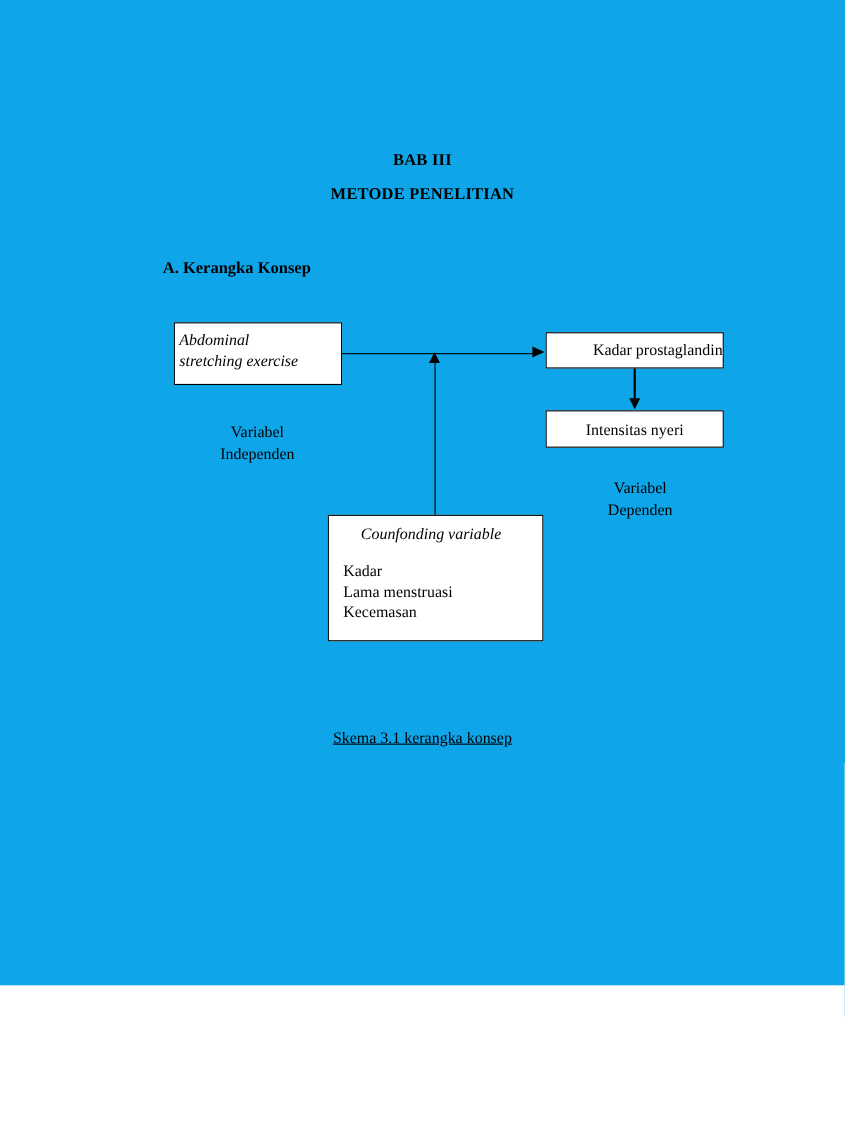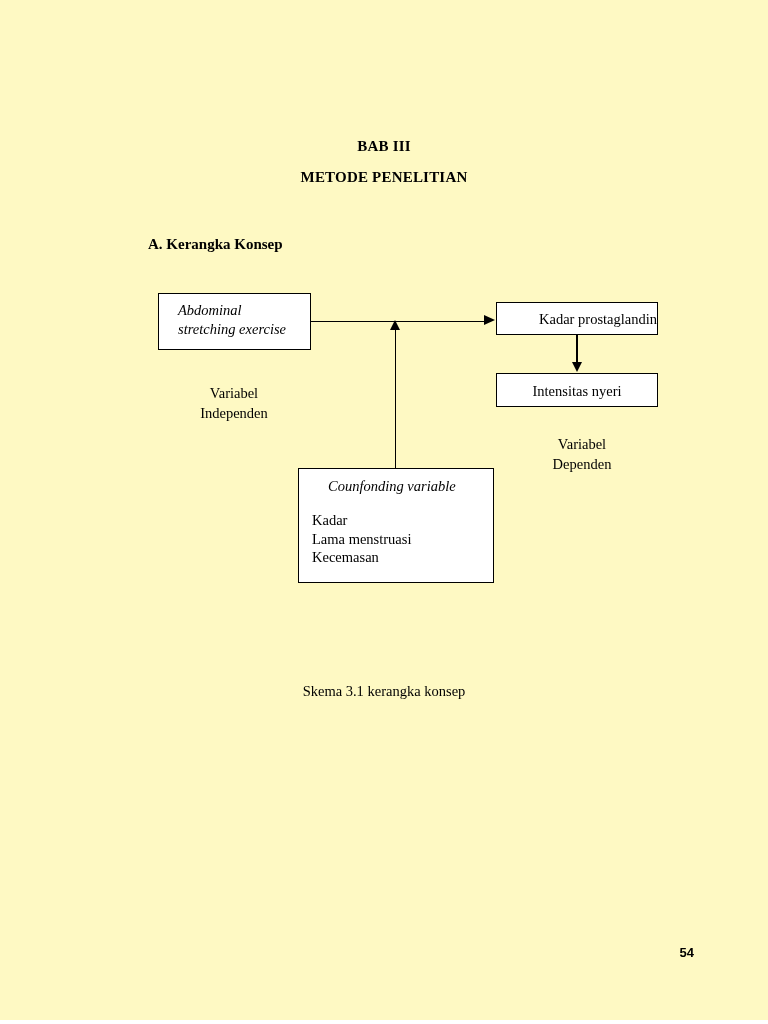--- a/index.html
+++ b/index.html
@@ -7,22 +7,22 @@
     padding: 0;
     background: #ffffff;
   }
   body {
     font-family: "Liberation Serif", "DejaVu Serif", serif;
     color: #000000;
   }
   #page {
     position: relative;
     width: 768px;
-    height: 1020px;
-    background: #fef9c3;
+    height: 896px;
+    background: #0ea5e9;
     overflow: hidden;
   }
 
   
   .doc-title {
     position: absolute;
     left: 0;
     width: 768px;
     text-align: center;
     font-weight: bold;
@@ -51,21 +51,21 @@
   }
   .node-box .node-text {
     display: block;
   }
 
   #box-independent {
     left: 158px;
     top: 293px;
     width: 153px;
     height: 57px;
-    padding: 7px 0 0 19px;
+    padding: 7px 0 0 4px;
     font-style: italic;
   }
   #box-independent .node-text {
     white-space: pre-line;
   }
 
   #box-prostaglandin {
     left: 496px;
     top: 302px;
     width: 162px;
@@ -119,24 +119,25 @@
   #caption-dependent {
     left: 522px;
     top: 434px;
     width: 120px;
   }
 
   
   #figure-caption {
     position: absolute;
     left: 0;
-    top: 683px;
+    top: 663px;
     width: 768px;
     text-align: center;
     font-size: 14.5px;
+    text-decoration: underline;
   }
 
   
   #page-number {
     position: absolute;
     right: 74px;
     top: 945px;
     font-family: "Liberation Sans", "DejaVu Sans", sans-serif;
     font-weight: bold;
     font-size: 13px;

